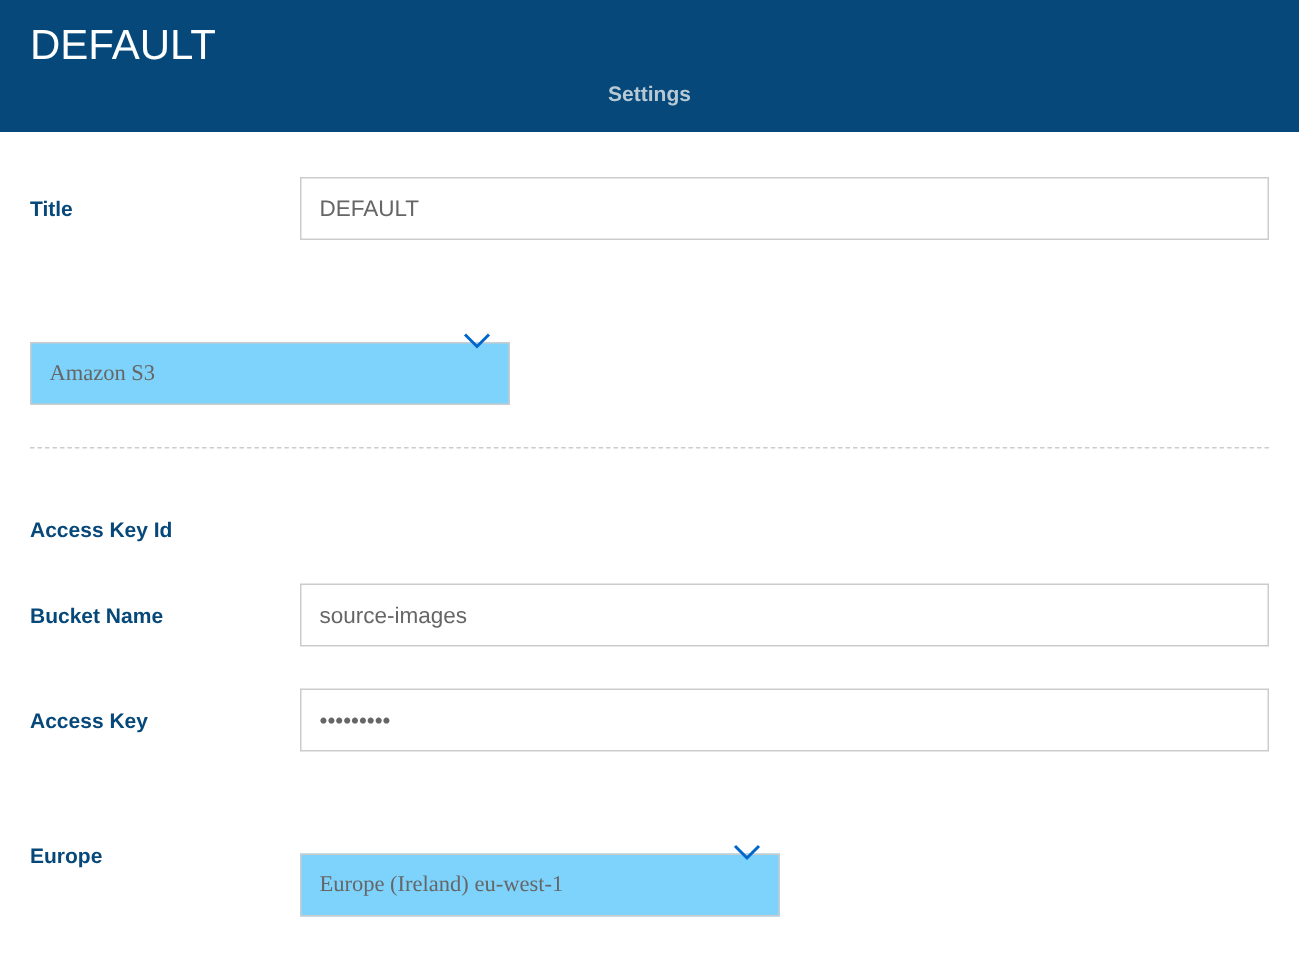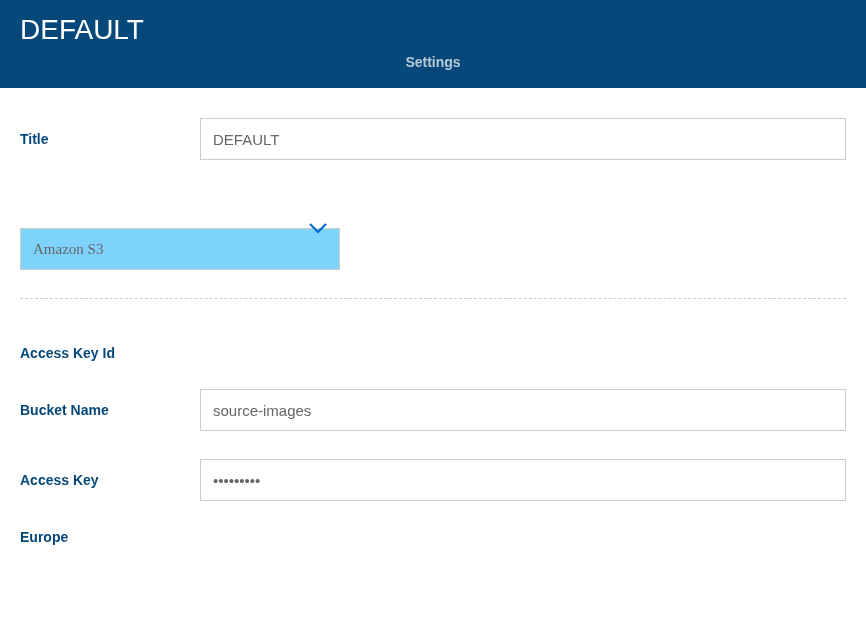--- a/index.html
+++ b/index.html
@@ -129,16 +129,26 @@
     <input type="text" class="form-input" value="source-images" style="">
   </div>
 
   <div class="form-row">
     <label class="form-label">Access Key</label>
     <input type="password" class="form-input" value="•••••••••" style="">
   </div>
 
   <div class="form-row">
     <label class="form-label">Europe</label>
+    <div class="form-select-wrapper">
+      <select class="form-select">
+        <option>Europe (Ireland) eu-west-1</option>
+      </select>
+      <span class="select-chevron">
+        <svg width="20" height="12" viewBox="0 0 20 12">
+          <path d="M2 2 L10 10 L18 2" stroke="#0066cc" stroke-width="2" fill="none"></path>
+        </svg>
+      </span>
+    </div>
   </div>
 
 
 </div>
 
 </body></html>

